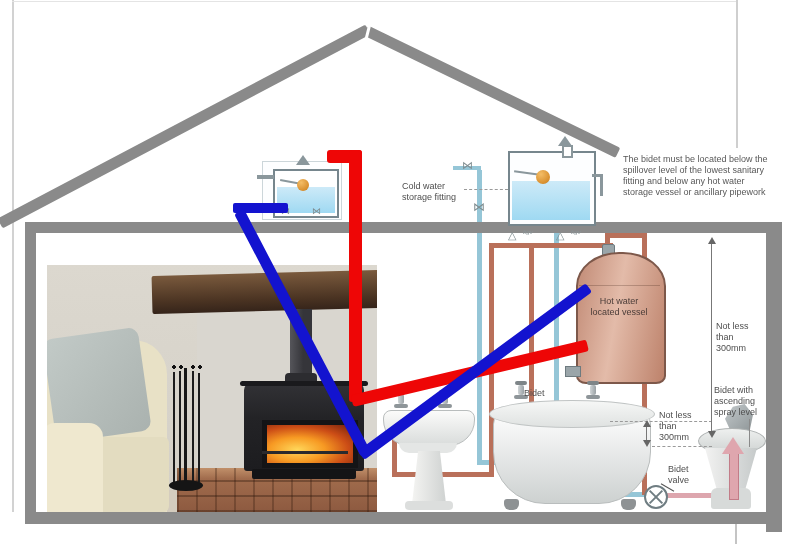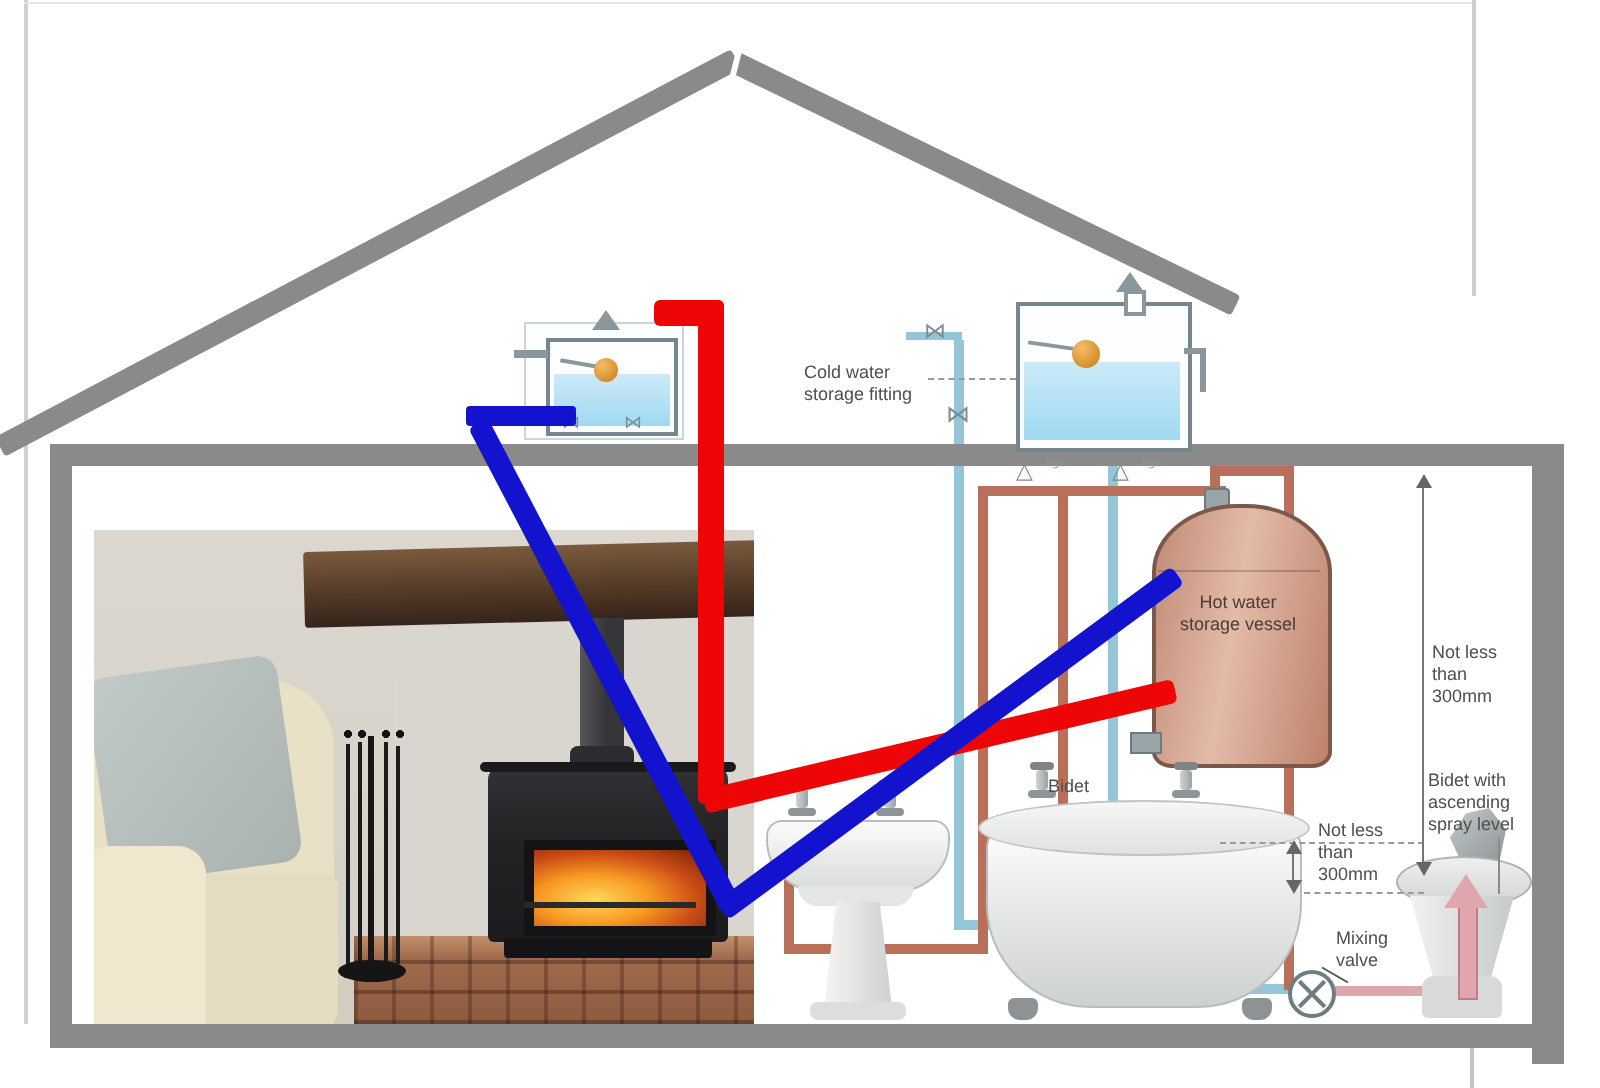--- a/index.html
+++ b/index.html
@@ -111,21 +111,21 @@
 
   <div class="glyph" style="left:508px;top:229px;font-size:11px;">△</div>
   <span class="tinytxt" style="left:523px;top:229px;">bgv</span>
   <div class="glyph" style="left:556px;top:229px;font-size:11px;">△</div>
   <span class="tinytxt" style="left:571px;top:229px;">bgv</span>
 
   <div class="abs" style="left:602px;top:244px;width:11px;height:10px;background:#9aa5a9;border:1px solid #6d7a7f;border-radius:2px;"></div>
   <div class="abs" style="left:576px;top:252px;width:86px;height:128px;border:2px solid #7d584a;border-radius:43px 43px 10px 10px / 34px 34px 8px 8px;background:linear-gradient(100deg,#c18a75,#e3bba9 45%,#bd826b);"></div>
   <div class="abs" style="left:579px;top:285px;width:81px;height:1px;background:rgba(60,30,20,.25);"></div>
   <div class="abs" style="left:565px;top:366px;width:14px;height:9px;background:#9aa5a9;border:1px solid #6d7a7f;"></div>
-  <div class="txt" style="left:588px;top:296px;width:62px;text-align:center;color:#4a3c38;">Hot water storage vessel</div>
+  <div class="txt" style="left:588px;top:296px;width:62px;text-align:center;color:#4a3c38;">Hot water located vessel</div>
 
   <div class="abs" style="left:383px;top:410px;width:90px;height:34px;border:1px solid #b9bdbd;border-radius:8px 8px 26px 26px;background:linear-gradient(180deg,#fbfbfa,#d9dcdb);"></div>
   <div class="abs" style="left:399px;top:443px;width:58px;height:10px;background:#e4e6e5;border-radius:0 0 16px 16px;"></div>
   <div class="abs" style="left:412px;top:451px;width:34px;height:53px;background:linear-gradient(90deg,#f4f4f2,#cfd2d1);clip-path:polygon(18% 0,82% 0,100% 100%,0 100%);"></div>
   <div class="abs" style="left:405px;top:501px;width:48px;height:9px;background:#dcdedd;border-radius:4px;"></div>
   <div class="tap" style="left:398px;top:394px;"></div>
   <div class="tap" style="left:442px;top:394px;"></div>
 
   <div class="abs" style="left:493px;top:412px;width:156px;height:90px;border:1px solid #b9bdbd;border-radius:12px 12px 52px 52px;background:linear-gradient(180deg,#fdfdfd,#cdd1d0);"></div>
   <div class="abs" style="left:489px;top:400px;width:164px;height:26px;border:1px solid #c0c4c4;border-radius:50%;background:linear-gradient(180deg,#f6f7f6,#dfe2e1);"></div>
@@ -159,19 +159,20 @@
   <div class="ln" style="left:749px;top:419px;width:1px;height:28px;background:#8a8a8a;"></div>
   <div class="ln" style="left:660px;top:487px;width:15px;height:1px;background:#555;transform:rotate(30deg);"></div>
 
   <div class="redline" style="left:327px;top:150px;width:35px;height:13px;border-radius:3px;"></div>
   <div class="redline" style="left:349px;top:150px;width:13px;height:252px;border-radius:3px;"></div>
   <div class="redline" style="left:352px;top:395px;width:242px;height:12px;transform-origin:0 50%;transform:rotate(-13.3deg);border-radius:3px;"></div>
   <div class="blueline" style="left:233px;top:203px;width:55px;height:10px;border-radius:2px;"></div>
   <div class="blueline" style="left:239px;top:206px;width:274px;height:11px;transform-origin:0 50%;transform:rotate(62.4deg);border-radius:3px;"></div>
   <div class="blueline" style="left:361px;top:450px;width:283px;height:11px;transform-origin:0 50%;transform:rotate(-36.4deg);border-radius:3px;"></div>
 
+  <div class="txt" style="left:623px;top:154px;width:152px;color:#585858;">The bidet must be located below the spillover level of the lowest sanitary fitting and below any hot water storage vessel or ancillary pipework</div>
   <div class="txt" style="left:402px;top:181px;width:68px;">Cold water storage fitting</div>
   <div class="txt" style="left:716px;top:321px;width:46px;">Not less than 300mm</div>
   <div class="txt" style="left:659px;top:410px;width:46px;">Not less than 300mm</div>
   <div class="txt" style="left:714px;top:385px;width:52px;">Bidet with ascending spray level</div>
-  <div class="txt" style="left:668px;top:464px;width:38px;">Mixing valve</div>
+  <div class="txt" style="left:668px;top:464px;width:38px;">Bidet valve</div>
 
 </div>
 
 </body></html>

